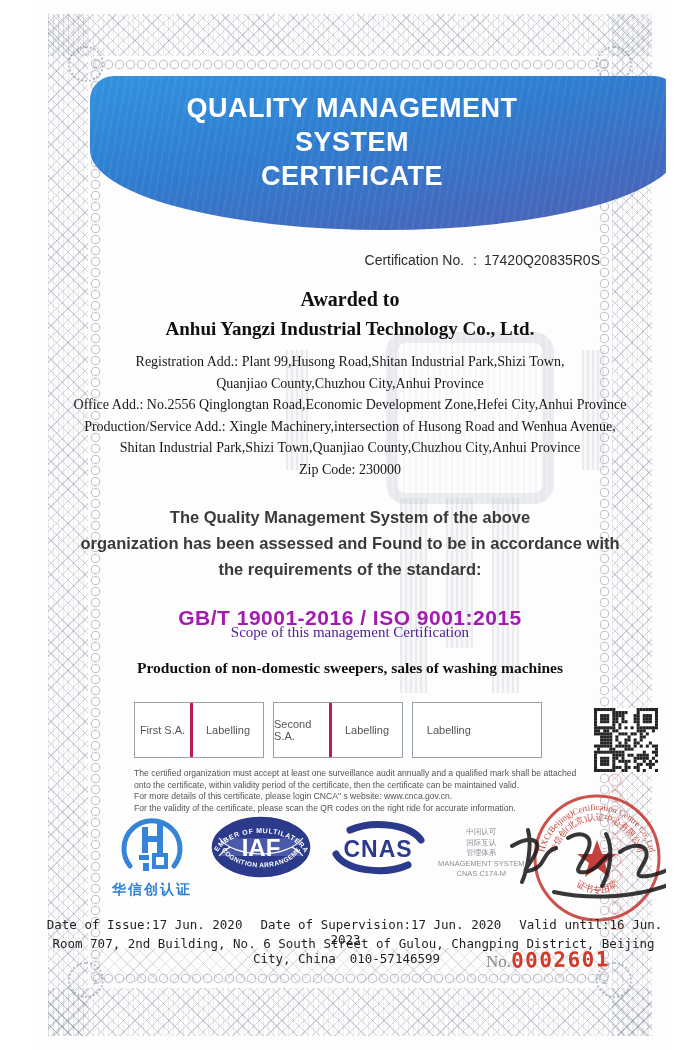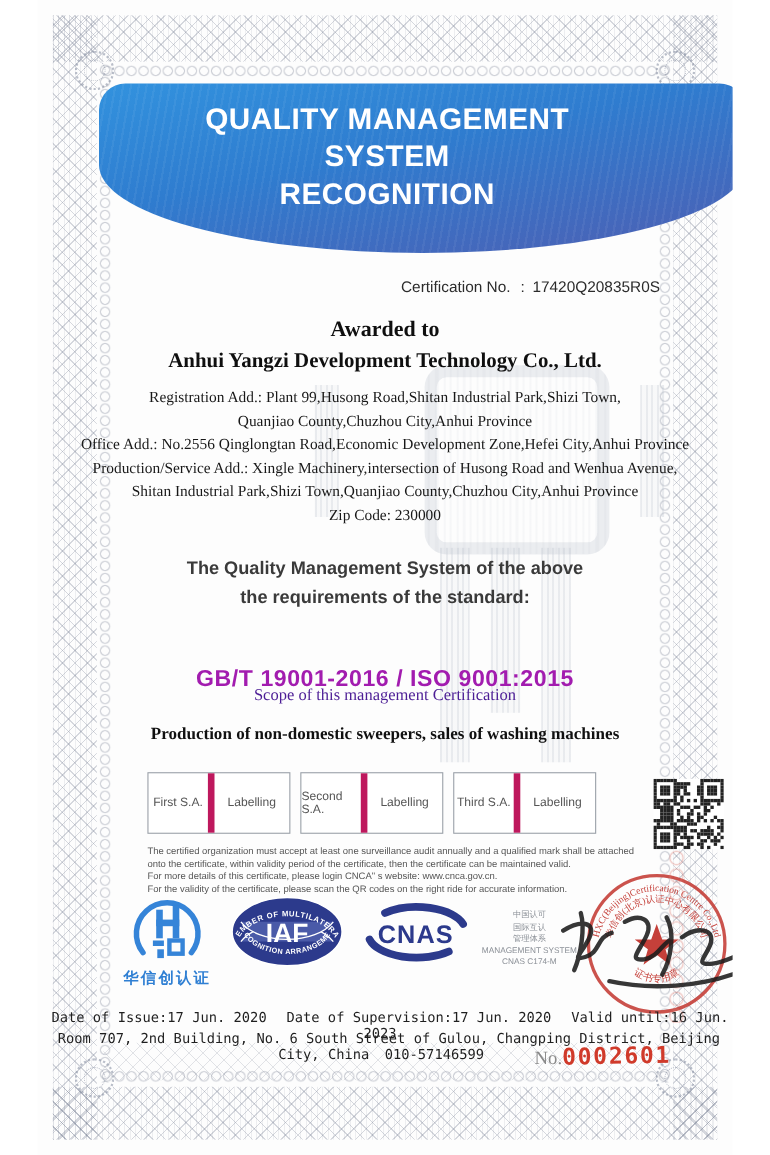--- a/index.html
+++ b/index.html
@@ -98,21 +98,21 @@
   .standard{top:574px;font-size:21px;font-weight:bold;color:#a21caf;letter-spacing:.5px;margin-top:32px;}
 
   .scope-heading{top:624px;font-size:15px;color:#4c1d95;}
   .scope-text{top:659px;font-size:15.5px;font-weight:bold;color:#101010;}
 
   
   .audit-table{top:702px;left:100px;width:408px;height:56px;display:flex;gap:9px;}
   .audit-pair{flex:1;display:flex;border:1px solid #9aa0a8;background:#fff;}
   .audit-cell{display:flex;align-items:center;justify-content:center;
     font-family:"Liberation Sans","DejaVu Sans",sans-serif;font-size:11px;color:#555;}
-  .audit-label{width:44%;border-right:6px solid #be185d;}
+  .audit-label{width:44%;border-right:3px solid #be185d;}
   .audit-value{width:56%;}
 
   .fine-print{top:768px;left:100px;width:458px;font-size:8.6px;line-height:11.6px;color:#555;text-align:left;}
 
   
   .qr{left:560px;top:708px;width:64px;height:64px;background:#fff;}
 
   
   .hxc-logo{left:84px;top:811px;width:68px;height:70px;}
   .hxc-label{left:52px;top:881px;width:132px;text-align:center;
@@ -161,60 +161,60 @@
   <div class="wm wm-bar wm-bar2"></div>
   <div class="wm wm-bar wm-bar3"></div>
   <div class="wm wm-bar wm-bar4"></div>
   <div class="wm wm-bar wm-bar5"></div>
   <div class="bottom-wave"></div>
 
   <div class="header-shape">
     <div class="header-title">
       <div>QUALITY MANAGEMENT</div>
       <div>SYSTEM</div>
-      <div>RECOGNITION</div>
+      <div>CERTIFICATE</div>
     </div>
   </div>
 
   <div class="abs sans cert-no">
     <span>Certification No.</span><span class="colon">:</span><span>17420Q20835R0S</span>
   </div>
 
   <div class="abs center awarded-heading">Awarded to</div>
-  <div class="abs center company-name">Anhui Yangzi Development Technology Co., Ltd.</div>
+  <div class="abs center company-name">Anhui Yangzi Industrial Technology Co., Ltd.</div>
 
   <div class="abs details">
     <div>Registration Add.: Plant 99,Husong Road,Shitan Industrial Park,Shizi Town,</div>
     <div>Quanjiao County,Chuzhou City,Anhui Province</div>
     <div>Office Add.: No.2556 Qinglongtan Road,Economic Development Zone,Hefei City,Anhui Province</div>
     <div>Production/Service Add.: Xingle Machinery,intersection of Husong Road and Wenhua Avenue,</div>
     <div>Shitan Industrial Park,Shizi Town,Quanjiao County,Chuzhou City,Anhui Province</div>
     <div>Zip Code: 230000</div>
   </div>
 
   <div class="abs center sans statement">
     <div>The Quality Management System of the above</div>
+    <div>organization has been assessed and Found to be in accordance with</div>
     <div>the requirements of the standard:</div>
   </div>
   <div class="abs center sans standard">GB/T 19001-2016 / ISO 9001:2015</div>
 
   <div class="abs center scope-heading">Scope of this management Certification</div>
   <div class="abs center scope-text">Production of non-domestic sweepers, sales of washing machines</div>
 
   <div class="abs audit-table">
     <div class="audit-pair">
       <div class="audit-cell audit-label">First S.A.</div>
       <div class="audit-cell audit-value">Labelling</div>
     </div>
     <div class="audit-pair">
       <div class="audit-cell audit-label">Second S.A.</div>
       <div class="audit-cell audit-value">Labelling</div>
     </div>
     <div class="audit-pair">
-      <div class="audit-cell audit-label">Third S.A.</div>
       <div class="audit-cell audit-value">Labelling</div>
     </div>
   </div>
 
   <div class="abs sans fine-print">
     <div>The certified organization must accept at least one surveillance audit annually and a qualified mark shall be attached</div>
     <div>onto the certificate, within validity period of the certificate, then the certificate can be maintained valid.</div>
     <div>For more details of this certificate, please login CNCA" s website: www.cnca.gov.cn.</div>
     <div>For the validity of the certificate, please scan the QR codes on the right ride for accurate information.</div>
   </div>

